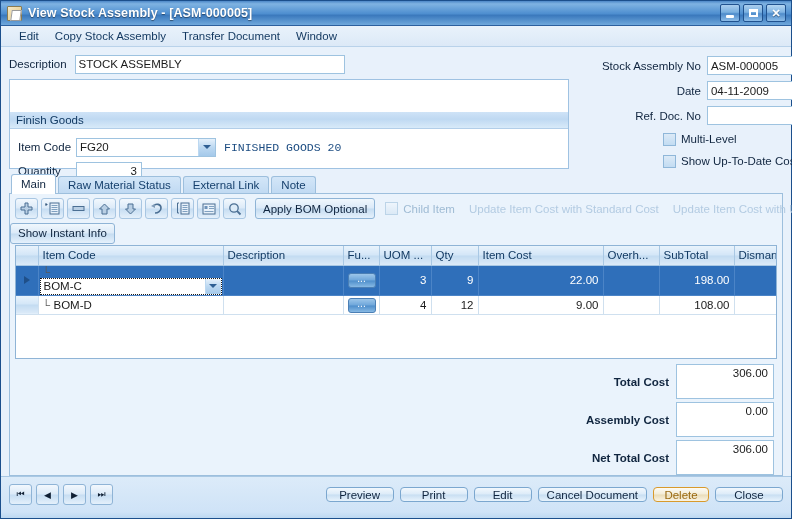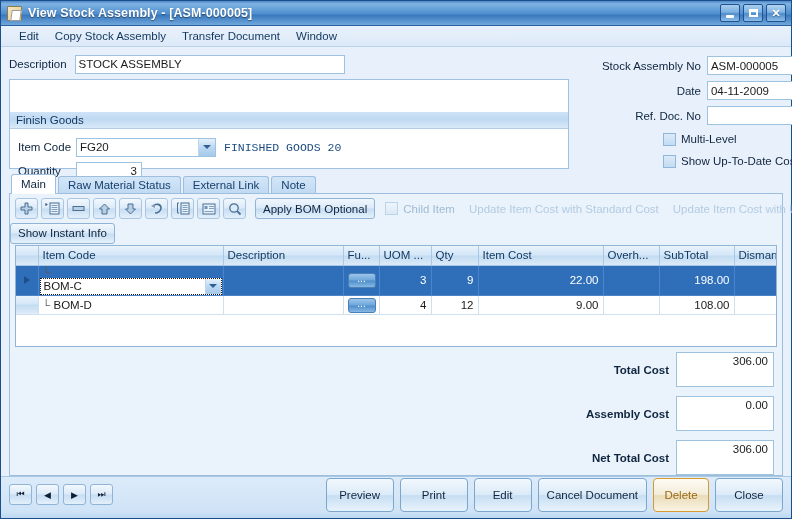--- a/index.html
+++ b/index.html
@@ -339,21 +339,21 @@
     display: inline-block;
     cursor: pointer;
   }
   .grid-filler { flex: 1 1 auto; background: #ffffff; }
 
   
   .totals {
     flex: 0 0 76px;
     padding: 5px 8px 0 0;
     display: flex; flex-direction: column; align-items: flex-end;
-    gap: 9px;
+    gap: 3px;
   }
   .tot-row { display: flex; align-items: center; }
   .tot-lbl { font-size: 11.5px; font-weight: bold; margin-right: 7px; white-space: nowrap; }
   .tot-inp {
     width: 98px; height: 35px;
     border: 1px solid #9ec3e0;
     background: #fff;
     text-align: right;
     font-size: 11.5px;
     font-family: "Liberation Sans", sans-serif;
@@ -378,21 +378,21 @@
     border-radius: 3px;
     background: linear-gradient(to bottom,#f2f8fd 0%, #dceaf8 48%, #c6ddf2 52%, #e4f0fb 100%);
     display: flex; align-items: center; justify-content: center;
     font-size: 9px; color: #0f1f33;
     cursor: pointer;
   }
   .footer-spacer { flex: 1 1 auto; }
   .fbtns { display: flex; gap: 6px; }
   .fbtn {
     min-width: 68px;
-    height: 34px;
+    height: 15px;
     border: 1px solid #7ba7cf;
     border-radius: 4px;
     background: linear-gradient(to bottom,#f2f8fd 0%, #dcebf8 48%, #c7def2 52%, #e8f3fc 100%);
     font-size: 11.5px;
     font-family: "Liberation Sans", sans-serif;
     color: #10253f;
     cursor: pointer;
     padding: 0 8px;
   }
   .fbtn.hover {

